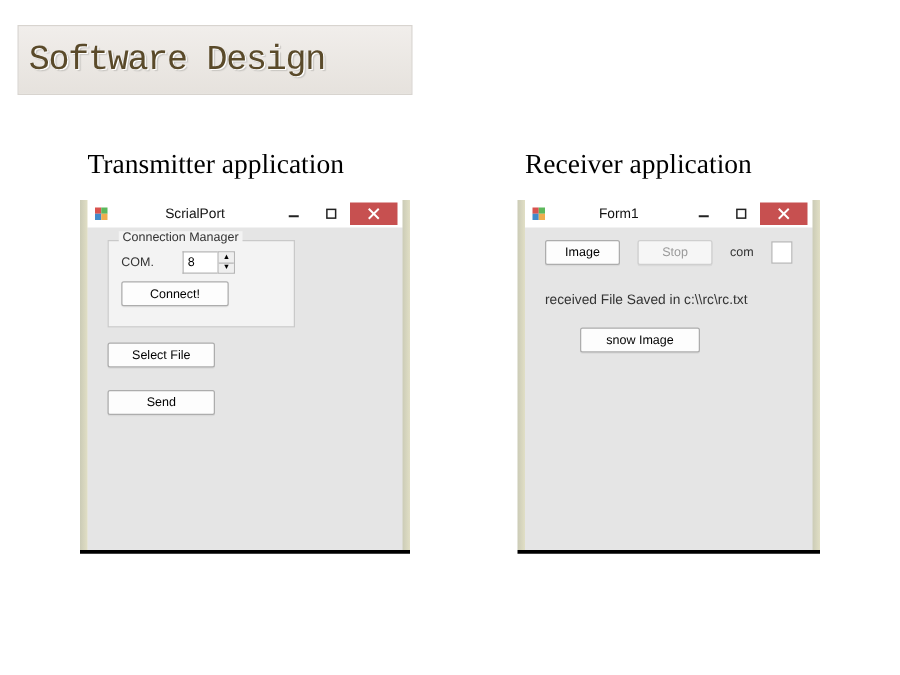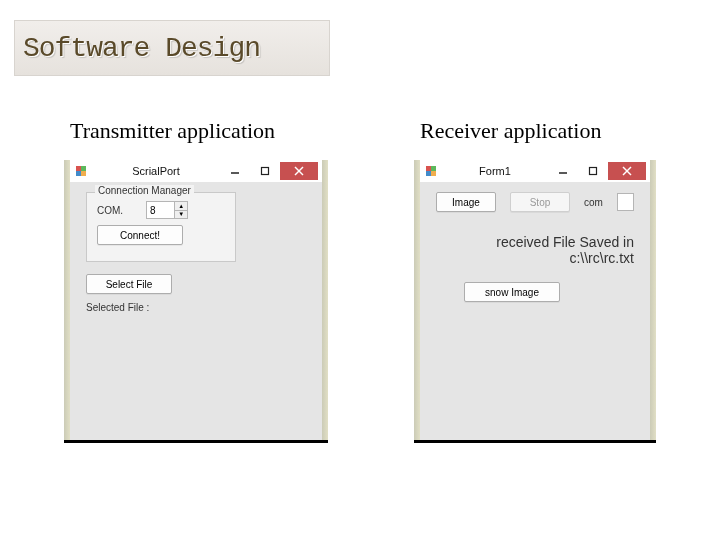--- a/index.html
+++ b/index.html
@@ -206,25 +206,24 @@
       </div>
       <div class="row">
         <span class="wbtn">Connect!</span>
       </div>
     </div>
 
     <div class="row" style="margin-top:4px;">
       <span class="wbtn">Select File</span>
     </div>
 
-    <div class="row" style="margin-top:8px;">
-      <span class="lbl">Selected File :</span>
-      <span class="lbl"></span>
-    </div>
-
+
+    <div class="row" style="margin-top:18px;">
+      <span class="wbtn">Send</span>
+    </div>
   </div>
 </div>
 
 <div class="shot right">
   <div class="shot-edge left"></div>
   <div class="shot-edge right"></div>
   <div class="shot-underline"></div>
 
   <div class="titlebar">
     <span class="appicon">
@@ -258,20 +257,20 @@
 
   <div class="client">
     <div class="row" style="gap:14px;">
       <span class="wbtn" style="min-width:60px;">Image</span>
       <span class="wbtn disabled" style="min-width:60px;">Stop</span>
       <span class="lbl">com</span>
       <span class="textbox" style="width:36px;"></span>
     </div>
 
     <div class="row" style="margin-top:22px;">
-      <span class="lbl" style="font-size:14px;text-align:right;">received File Saved in c:\\rc\rc.txt</span>
+      <span class="lbl" style="font-size:11px;text-align:right;">received File Saved in c:\\rc\rc.txt</span>
     </div>
 
     <div class="row" style="margin-top:16px;margin-left:28px;">
       <span class="wbtn" style="min-width:96px;">snow Image</span>
     </div>
   </div>
 </div>
 
 </body></html>

